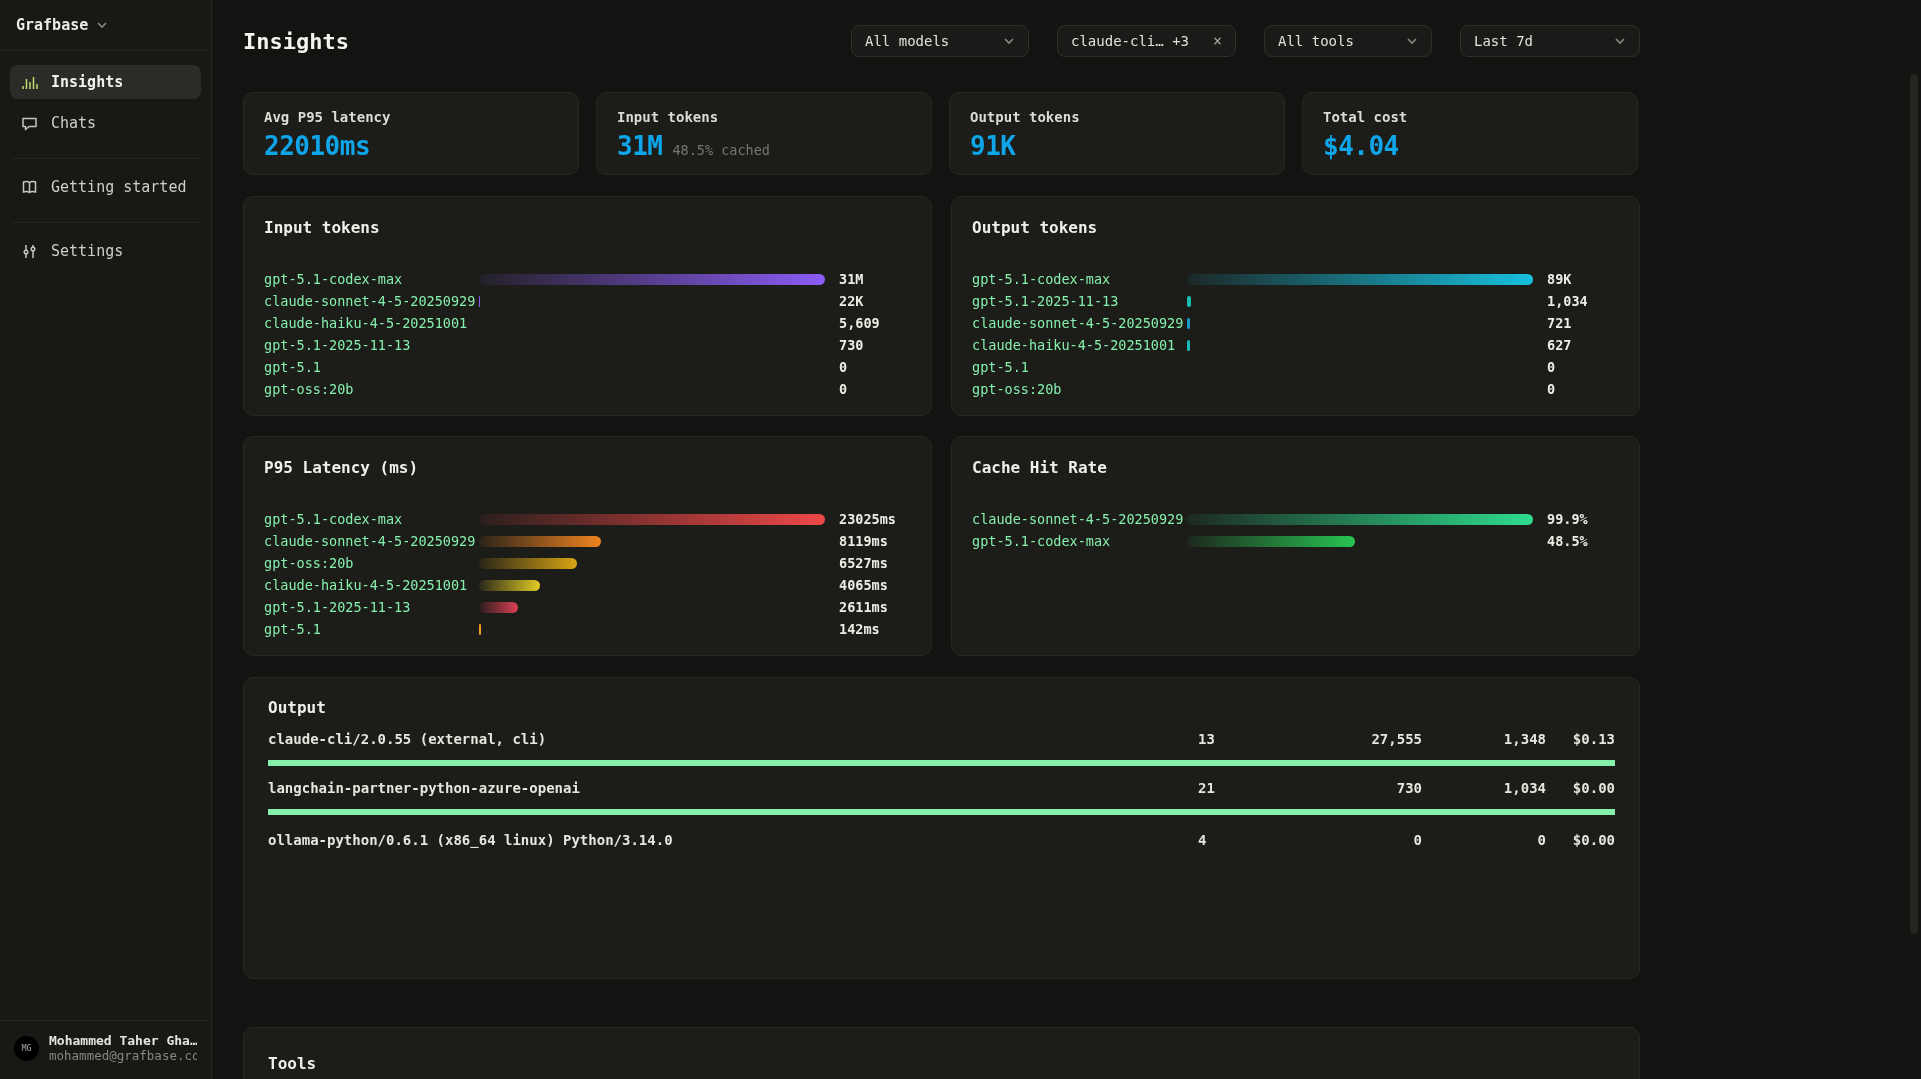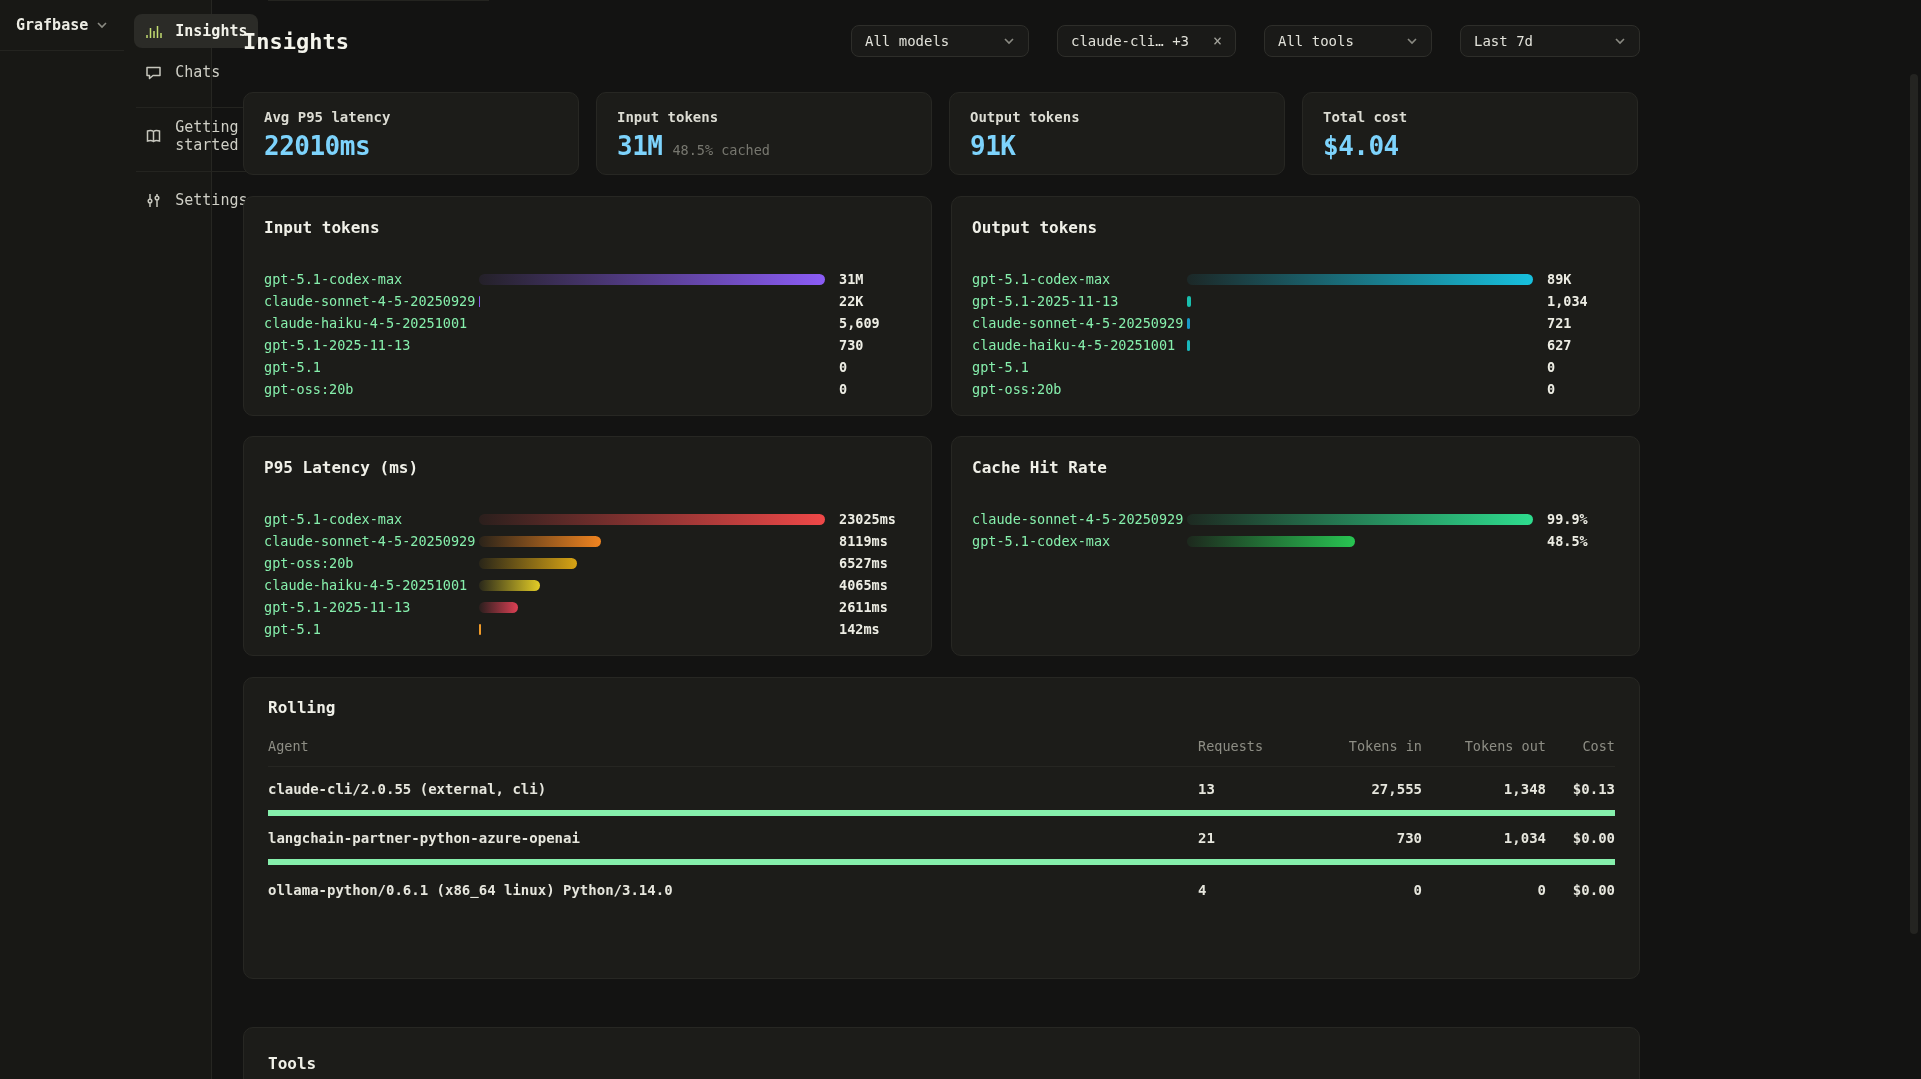--- a/index.html
+++ b/index.html
@@ -1,21 +1,21 @@
 <!DOCTYPE html>
 <html><head>
 <meta charset="utf-8">
 <style>
   * { margin:0; padding:0; box-sizing:border-box; }
   html,body { background:#131312; }
   body { font-family:"DejaVu Sans Mono","Liberation Mono",monospace; width:1921px; height:1079px; overflow:hidden; color:#e8e8e0; }
   .app { display:flex; width:1921px; height:1079px; }
 
   
-  .sidebar { width:212px; min-width:212px; background:#181815; border-right:1px solid #262622; display:flex; flex-direction:row; }
+  .sidebar { width:212px; min-width:212px; background:#181815; border-right:1px solid #262622; display:flex; flex-direction:column; }
   .workspace { height:51px; display:flex; align-items:center; gap:8px; padding:0 16px; border-bottom:1px solid #242420; }
   .workspace-name { font-size:15px; font-weight:bold; color:#ececе4; color:#ececE4; }
   .chev { width:12px; height:12px; stroke:#8a8a82; fill:none; stroke-width:1.6; }
   .nav { padding:14px 10px 0 10px; display:flex; flex-direction:column; }
   .nav-item { display:flex; align-items:center; gap:12px; height:34px; padding:0 10px; border-radius:8px; color:#cfcfc6; font-size:15px; cursor:pointer; margin-bottom:7px; }
   .nav-item.active { background:#2b2b27; color:#f2f2ea; font-weight:bold; }
   .nav-divider { height:1px; background:#242420; margin:11px 2px; }
   .nav-icon { width:19px; height:19px; display:inline-flex; }
   .nav-icon svg { width:19px; height:19px; stroke:#c6c6bd; fill:none; stroke-width:1.5; }
   .nav-item.active .nav-icon svg { stroke:#c3dd72; }
@@ -34,21 +34,21 @@
   .filters { display:flex; gap:28px; }
   .pill { height:32px; background:#1a1a18; border:1px solid #2e2e2a; border-radius:8px; display:flex; align-items:center; justify-content:space-between; padding:0 13px; font-size:14px; color:#e2e2da; cursor:pointer; }
   .pill .chev { margin-left:10px; }
   .pill .x { font-size:15px; color:#a2a29a; margin-left:10px; }
   .w-models{width:178px;} .w-selmodels{width:179px;} .w-tools{width:168px;} .w-range{width:180px;}
 
   .stats { display:flex; gap:17px; margin-top:34px; }
   .stat-card { width:336px; height:83px; background:#1c1c19; border:1px solid #272723; border-radius:10px; padding:16px 20px; }
   .stat-label { font-size:14px; font-weight:bold; color:#dcdcd3; }
   .stat-line { margin-top:6px; display:flex; align-items:baseline; gap:10px; }
-  .stat-value { font-size:26px; font-weight:bold; color:#7dd3fc; letter-spacing:-0.5px; }
+  .stat-value { font-size:26px; font-weight:bold; color:#0ea5e9; letter-spacing:-0.5px; }
   .stat-suffix { font-size:13.5px; color:#77776f; }
 
   .charts { display:grid; grid-template-columns:689px 689px; gap:20px 19px; margin-top:21px; }
   .panel { background:#1c1c19; border:1px solid #272723; border-radius:10px; }
   .chart-panel { height:220px; padding:21px 14px 0 20px; }
   .panel-title { font-size:16px; font-weight:bold; color:#f0f0e8; }
   .crows { margin-top:31px; }
   .crow { display:flex; align-items:center; height:22px; }
   .crow-label { width:215px; min-width:215px; font-size:13.5px; color:#86efac; white-space:nowrap; overflow:hidden; }
   .crow-track { flex:1; height:11px; position:relative; }
@@ -363,28 +363,21 @@
                 <span class="crow-track">
                   <span class="crow-bar" style="display: block; width: 48.5%; background: linear-gradient(90deg, rgba(40, 196, 82, 0.07), rgb(40, 196, 82));"></span>
                 </span>
                 <span class="crow-value">48.5%</span>
               </div>
           </div>
         </div>
       </div>
 
       <div class="panel agents-panel">
-        <div class="panel-title">Rolling</div>
-        <div class="tbl-header">
-          <span class="col-agent">Agent</span>
-          <span class="col-req">Requests</span>
-          <span class="col-tin">Tokens in</span>
-          <span class="col-tout">Tokens out</span>
-          <span class="col-cost">Cost</span>
-        </div>
+        <div class="panel-title">Output</div>
         <div class="tbl-row">
           <span class="col-agent">claude-cli/2.0.55 (external, cli)</span>
           <span class="col-req">13</span>
           <span class="col-tin">27,555</span>
           <span class="col-tout">1,348</span>
           <span class="col-cost">$0.13</span>
         </div>
         <div class="tbl-row">
           <span class="col-agent">langchain-partner-python-azure-openai</span>
           <span class="col-req">21</span>

